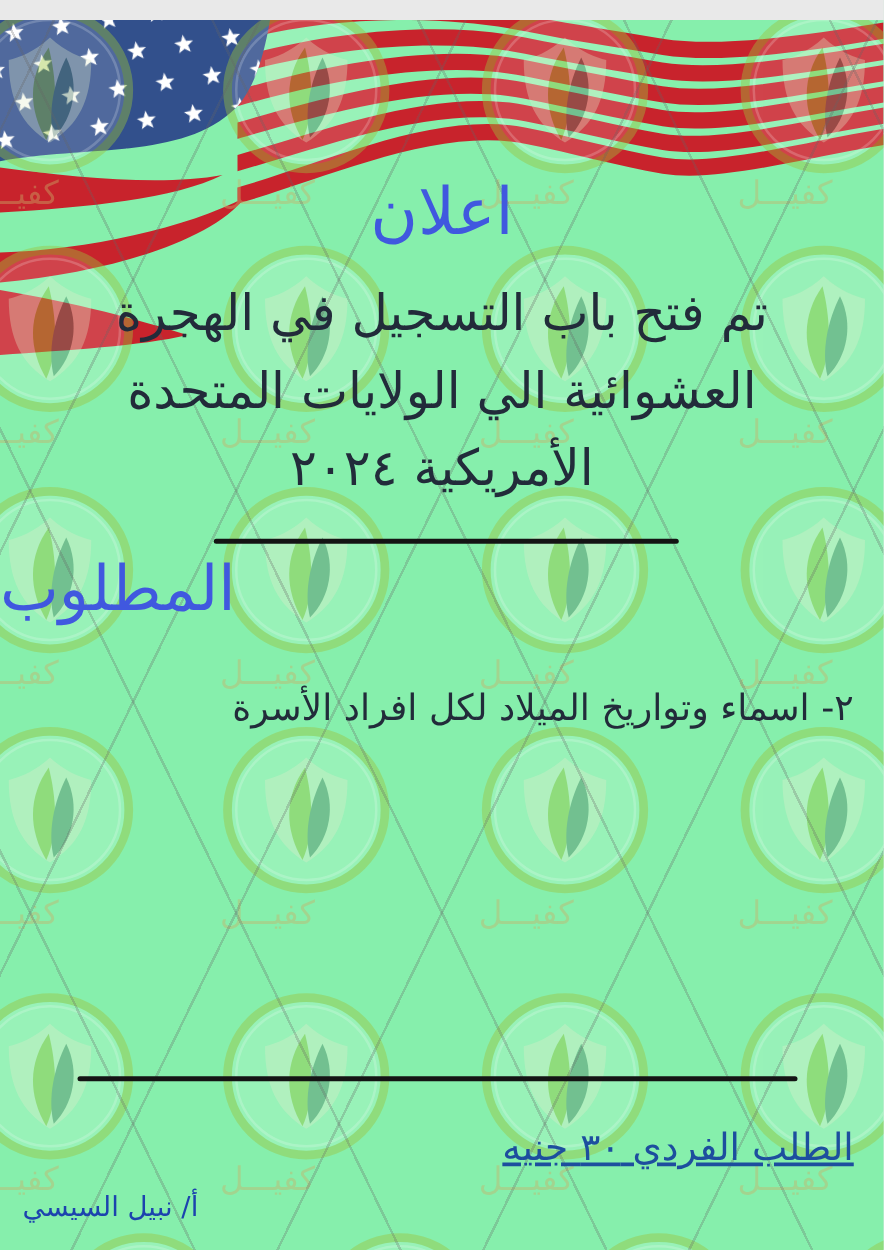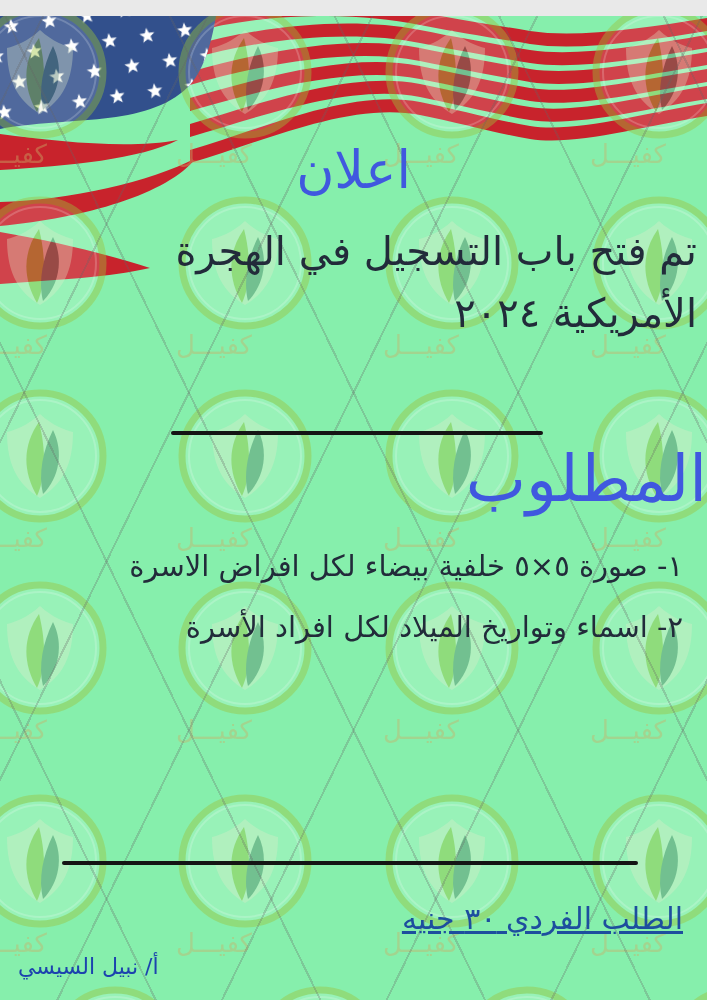--- a/index.html
+++ b/index.html
@@ -17,30 +17,30 @@
       repeating-linear-gradient(64deg,  rgba(100,100,100,0) 0 146px, rgba(100,100,100,.28) 146px 148px),
       repeating-linear-gradient(-64deg, rgba(100,100,100,0) 0 146px, rgba(100,100,100,.28) 146px 148px);
   }
   .txt{position:absolute;z-index:3;direction:rtl;}
   .title{
     top:124px;left:0;right:0;text-align:center;
     font-size:52px;letter-spacing:.22em;
     color:var(--title-blue,#4058DF);
   }
   .intro{
-    top:204px;left:10px;right:10px;
+    top:204px;left:10px;right:10px;text-align:center;
     font-size:40px;line-height:62px;
     color:var(--body-navy,#222B3A);
   }
   .divider{position:absolute;z-index:3;height:4px;border-radius:2px;background:var(--divider-black,#141414);}
   .d1{top:415px;left:171px;width:372px;}
   .d2{top:845px;left:62px;width:576px;}
   .section-heading{
-    top:426px;left:0;right:0;text-align:right;
-    font-size:64px;color:var(--title-blue,#4058DF);
+    top:426px;left:0;right:0;text-align:left;
+    font-size:50px;color:var(--title-blue,#4058DF);
   }
   .reqs{
     top:520px;right:24px;left:24px;text-align:right;
     font-size:29px;line-height:61px;
     color:var(--body-navy,#222B3A);
   }
   .prices{
     top:872px;right:24px;text-align:right;
     font-size:30px;line-height:62px;
     color:var(--price-blue,#1D4E9E);
@@ -210,29 +210,29 @@
         <use href="#wm-sym"></use>
       </svg>
     </div>
 
   <div class="diag"></div>
 
   <div class="txt title">اعلان</div>
 
   <div class="txt intro">
     <div>تم فتح باب التسجيل في الهجرة</div>
+    <div>العشوائية الي الولايات المتحدة</div>
     <div>الأمريكية ٢٠٢٤</div>
   </div>
 
   <div class="divider d1"></div>
 
   <div class="txt section-heading">المطلوب</div>
 
   <div class="txt reqs">
-    <div>١- صورة ٥×٥ خلفية بيضاء لكل افراض الاسرة</div>
     <div>٢- اسماء وتواريخ الميلاد لكل افراد الأسرة</div>
   </div>
 
   <div class="divider d2"></div>
 
   <div class="txt prices">
     <div>الطلب الفردي ٣٠ جنيه</div>
   </div>
 
   <div class="txt signature">أ/ نبيل السيسي</div>

